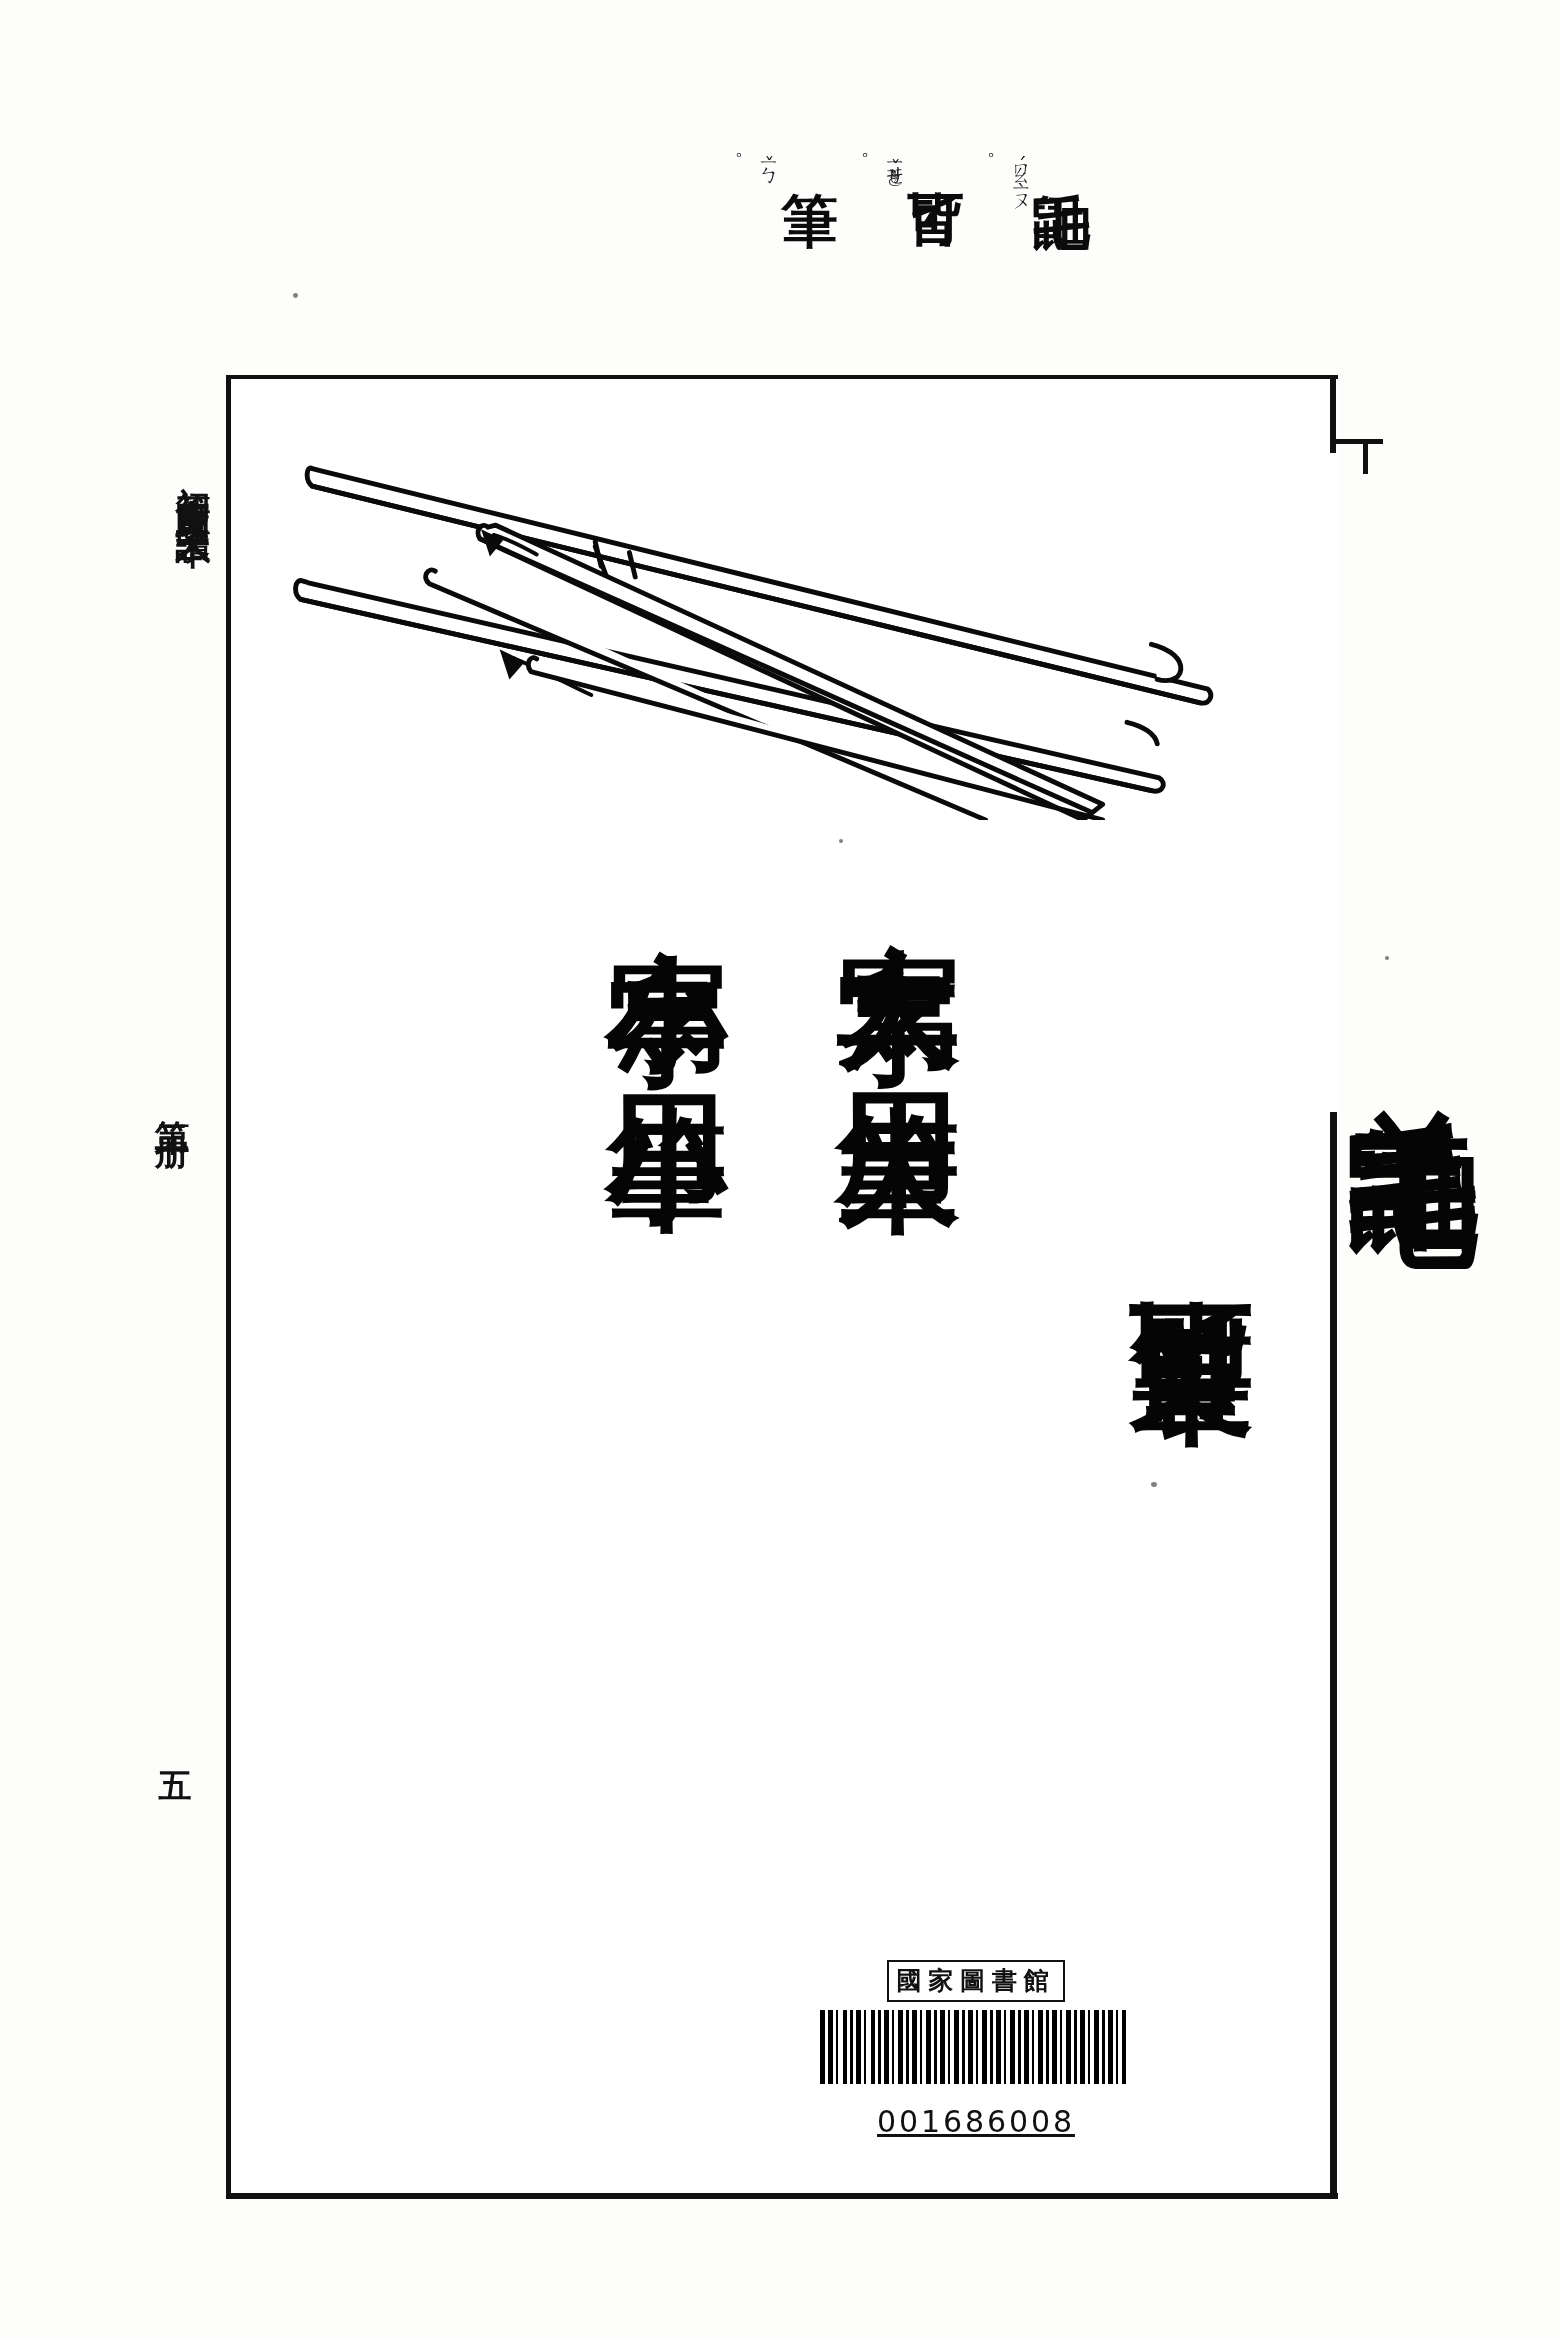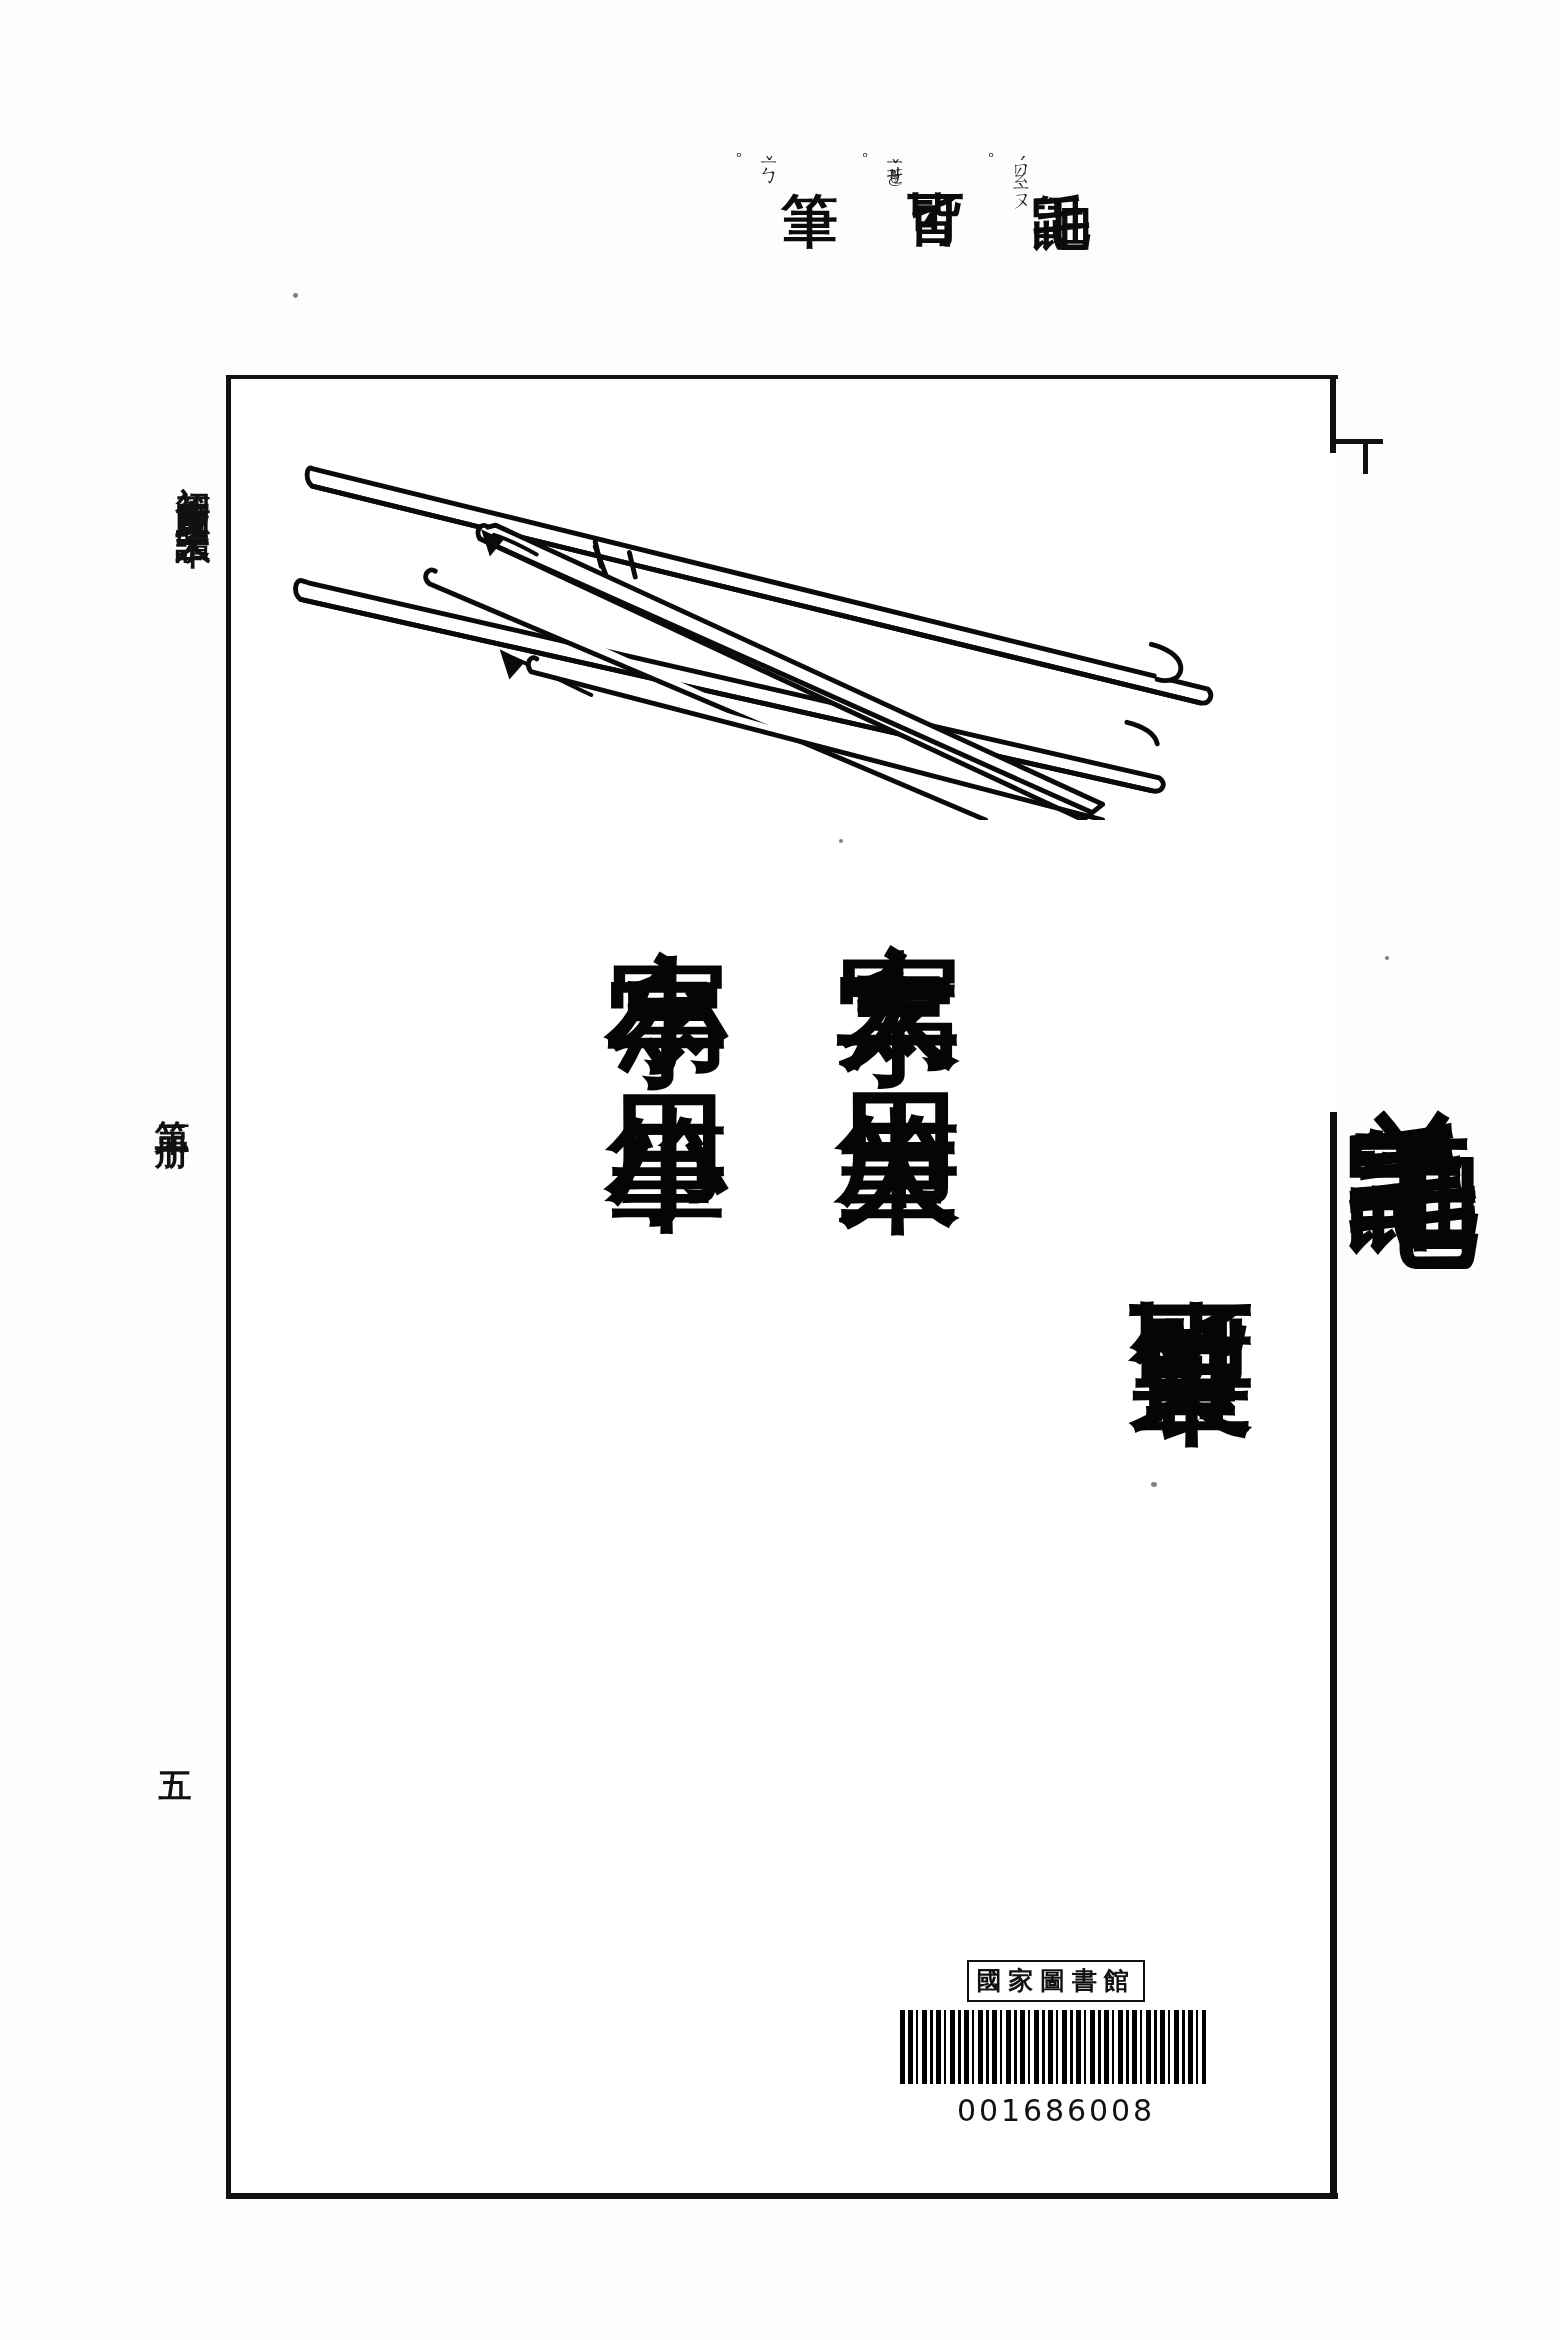--- a/index.html
+++ b/index.html
@@ -189,21 +189,21 @@
     right: 819px;
     top: 848px;
     font-size: 121px;
     line-height: 1.2;
     letter-spacing: 7.8px;
   }
 
   
   #stamp-block {
     position: absolute;
-    left: 900px;
+    left: 820px;
     top: 1960px;
     width: 312px;
     text-align: center;
   }
   #stamp-label {
     font-size: 25px;
     letter-spacing: 6.8px;
     color: #111;
     border: 2px solid #111;
     display: inline-block;
@@ -218,25 +218,26 @@
       to right,
       #000 0px, #000 2.9px, #fff 2.9px, #fff 5.9px,
       #000 5.9px, #000 10.7px, #fff 10.7px, #fff 13.7px,
       #000 13.7px, #000 15.6px, #fff 15.6px, #fff 20.5px,
       #000 20.5px, #000 25px, #fff 25px, #fff 28px
     );
     border-left: 2.9px solid #000;
     border-right: 2.9px solid #000;
   }
   #barcode-number {
-    margin-top: 9px;
+    margin-top: 20px;
     font-family: "DejaVu Sans", "Liberation Sans", sans-serif;
     font-size: 30px;
     letter-spacing: 2.9px;
     color: #111;
+    text-decoration: underline;
   }
 
   
   .speckle {
     position: absolute;
     background: #1a1a1a;
     opacity: .55;
     border-radius: 50%;
   }
 </style>

